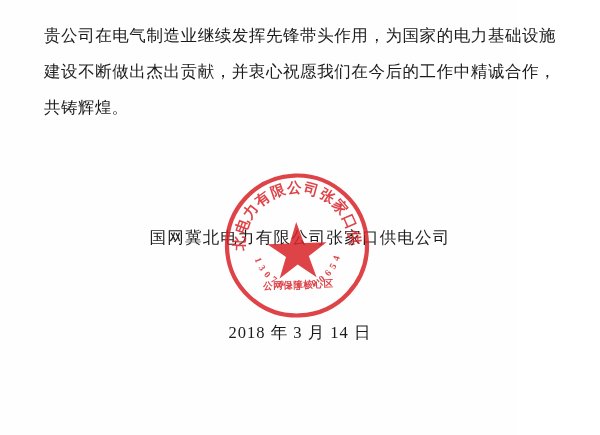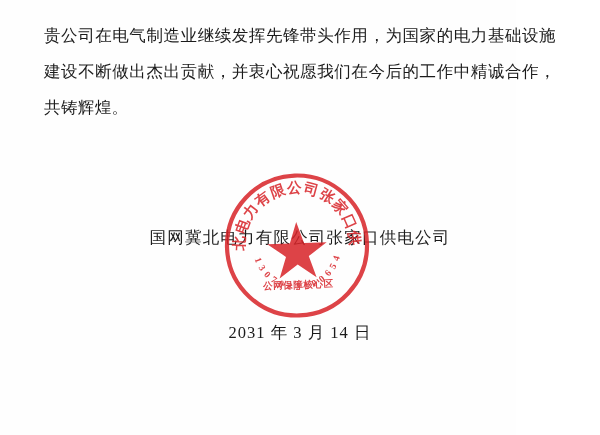--- a/index.html
+++ b/index.html
@@ -111,15 +111,15 @@
       <text class="seal-text-ring" font-size="14.5" letter-spacing="1.2">
         <textPath href="#ringPath" startOffset="50%" text-anchor="middle">国网冀北电力有限公司张家口供电公司</textPath>
       </text>
       <text class="seal-text-bottom" font-size="9.5" letter-spacing="1">
         <textPath href="#ringPathBottom" startOffset="50%" text-anchor="middle">1 3 0 7 0 2 2 2 0 0 6 5 4</textPath>
       </text>
       <text x="73.5" y="116" text-anchor="middle" font-size="9.5" class="seal-text-bottom" letter-spacing="0.6">公网保障核心区</text>
     </svg>
   </div>
 
-  <div class="date-line">2031 年 3 月 14 日</div>
+  <div class="date-line">2018 年 3 月 14 日</div>
 
 </div>
 
 </body></html>

